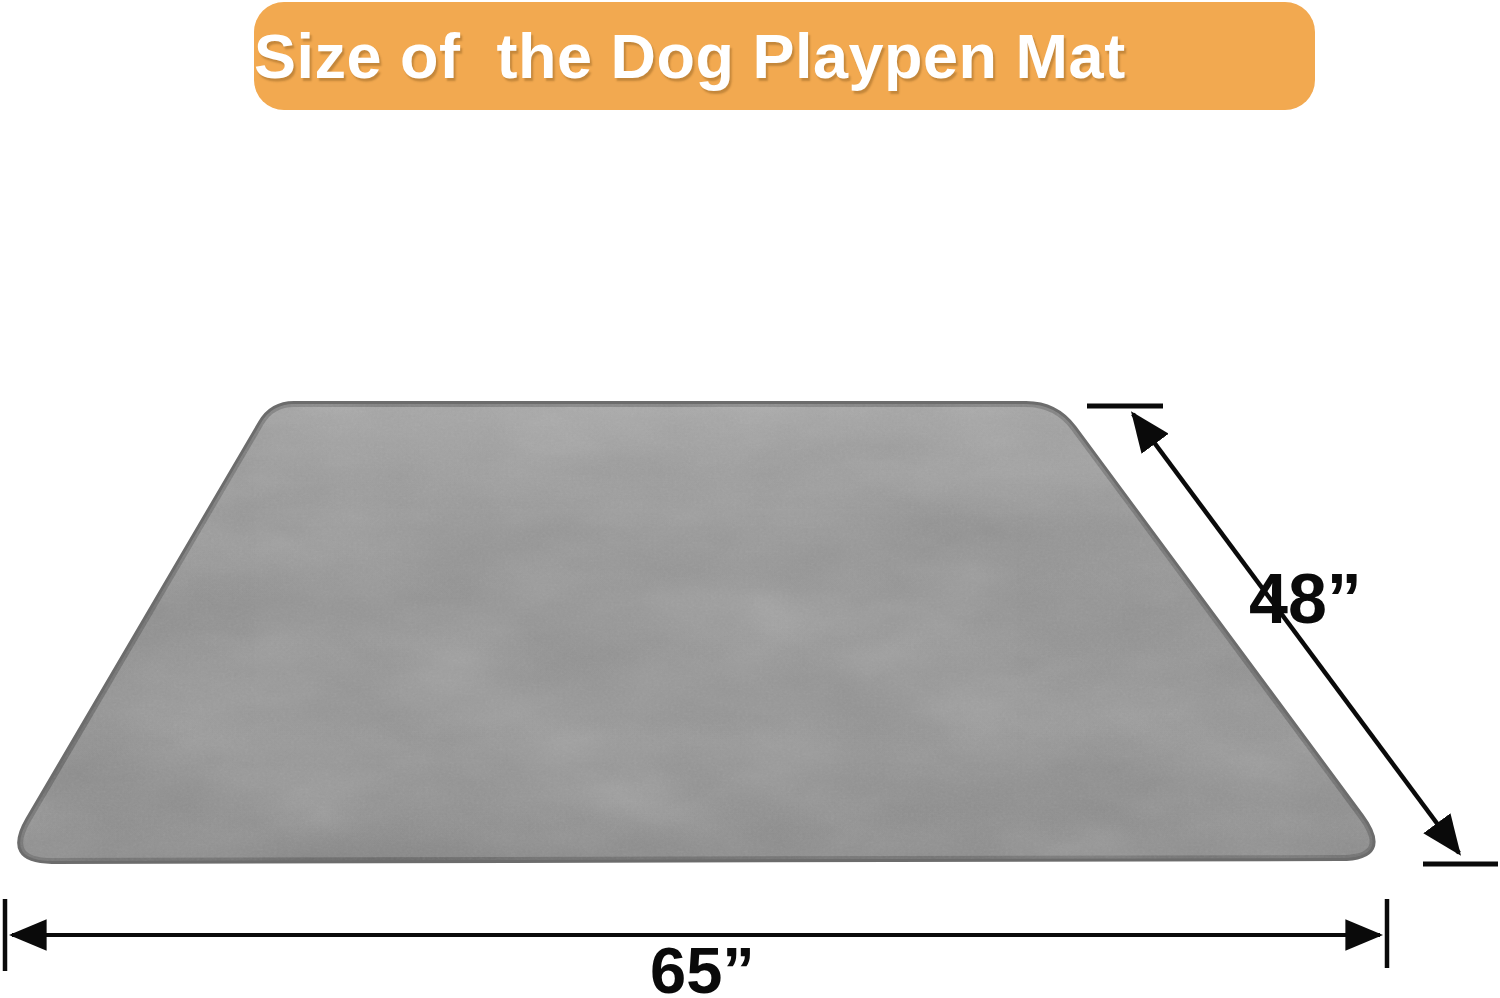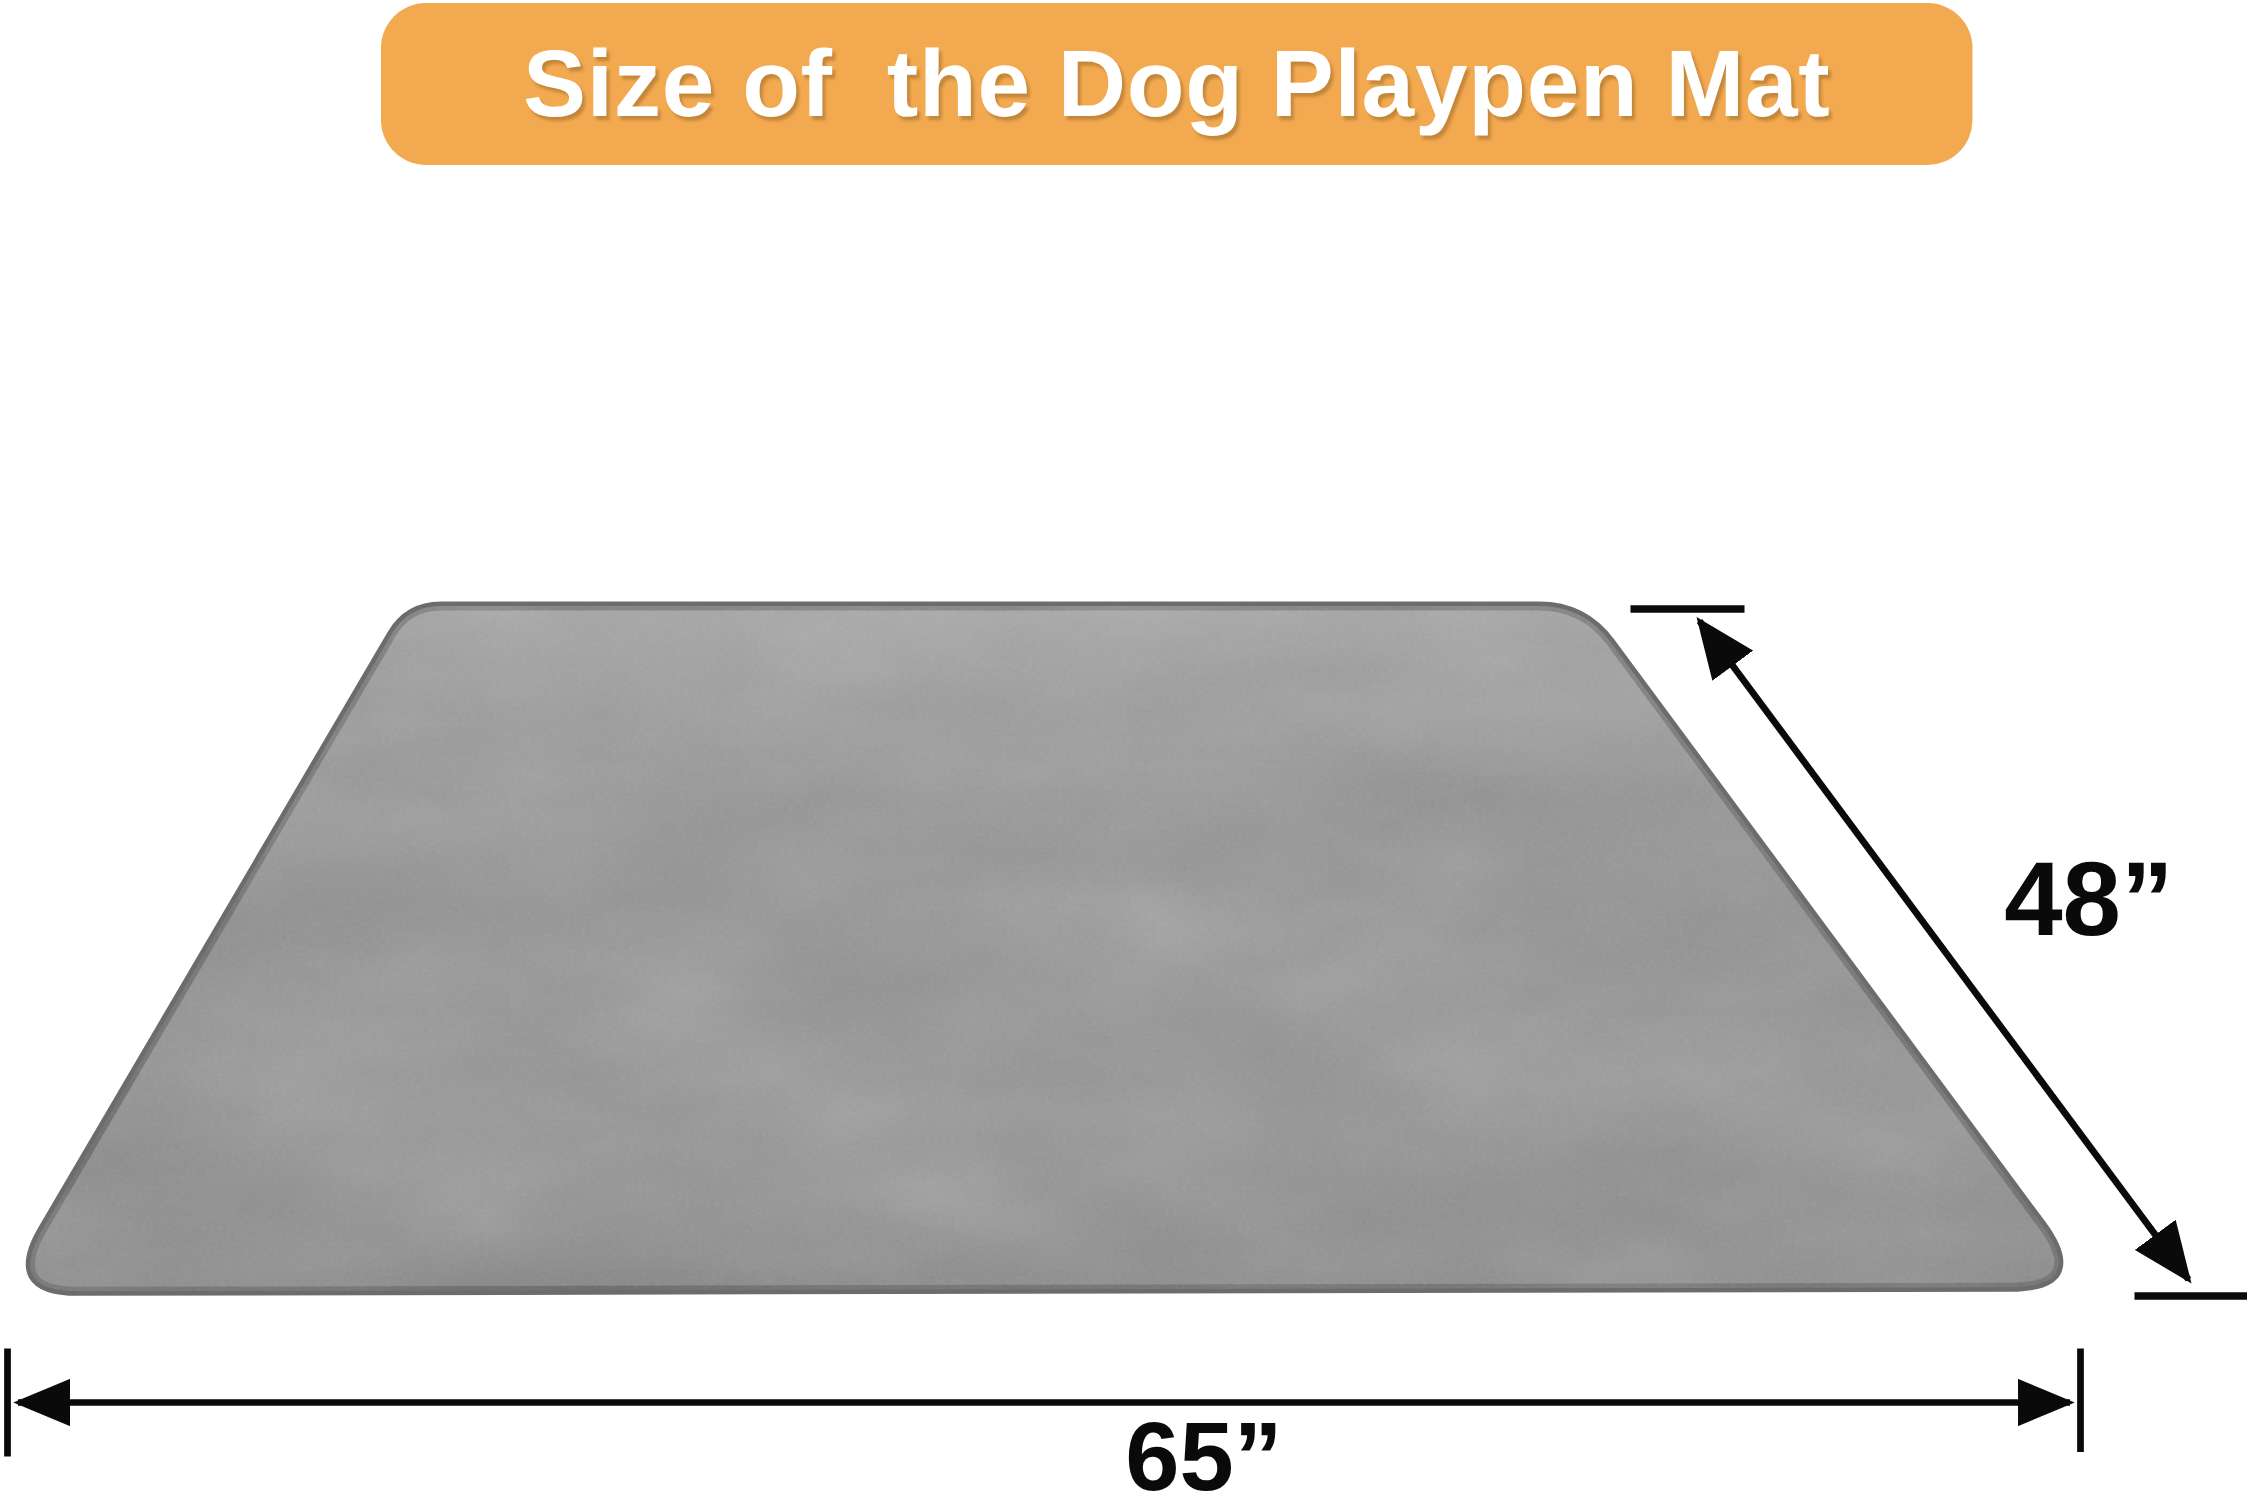--- a/index.html
+++ b/index.html
@@ -17,21 +17,20 @@
   .banner {
     position: absolute;
     left: 254px;
     top: 2px;
     width: 1061px;
     height: 108px;
     background: var(--banner-bg, #F2A950);
     border-radius: 30px;
     display: flex;
     align-items: center;
-    justify-content: center;
   }
   .banner-title {
     color: var(--banner-text, #ffffff);
     font-size: 63px;
     font-weight: bold;
     letter-spacing: 0.5px;
     white-space: pre;
     text-shadow: 2px 3px 2px rgba(90, 55, 10, 0.30);
   }
 
@@ -41,21 +40,21 @@
     top: 0;
     width: 1500px;
     height: 998px;
   }
 
   .dim-label {
     position: absolute;
     font-weight: bold;
     color: var(--dimension-line, #0a0a0a);
     line-height: 1;
-    text-align: right;
+    text-align: left;
   }
   .dim-label-depth {
     left: 1249px;
     top: 564px;
     width: 200px;
     font-size: 70px;
   }
   .dim-label-width {
     left: 650px;
     top: 938px;

